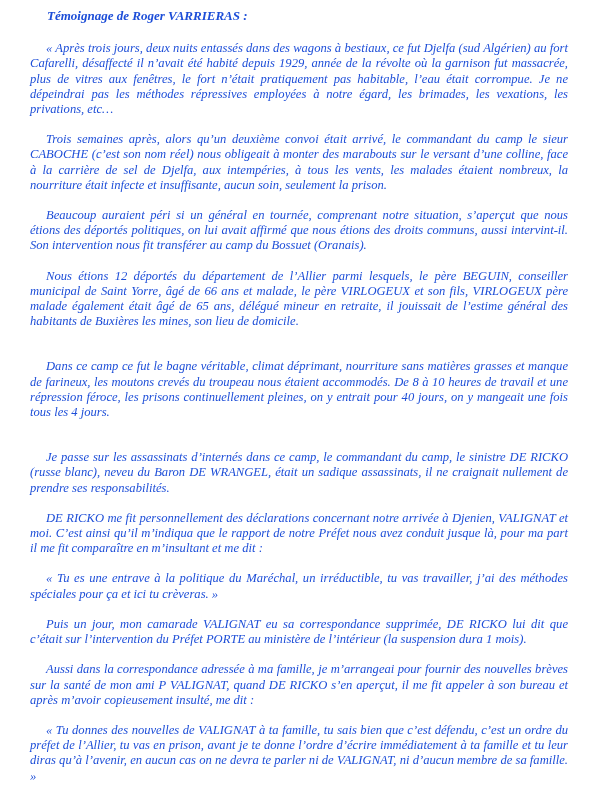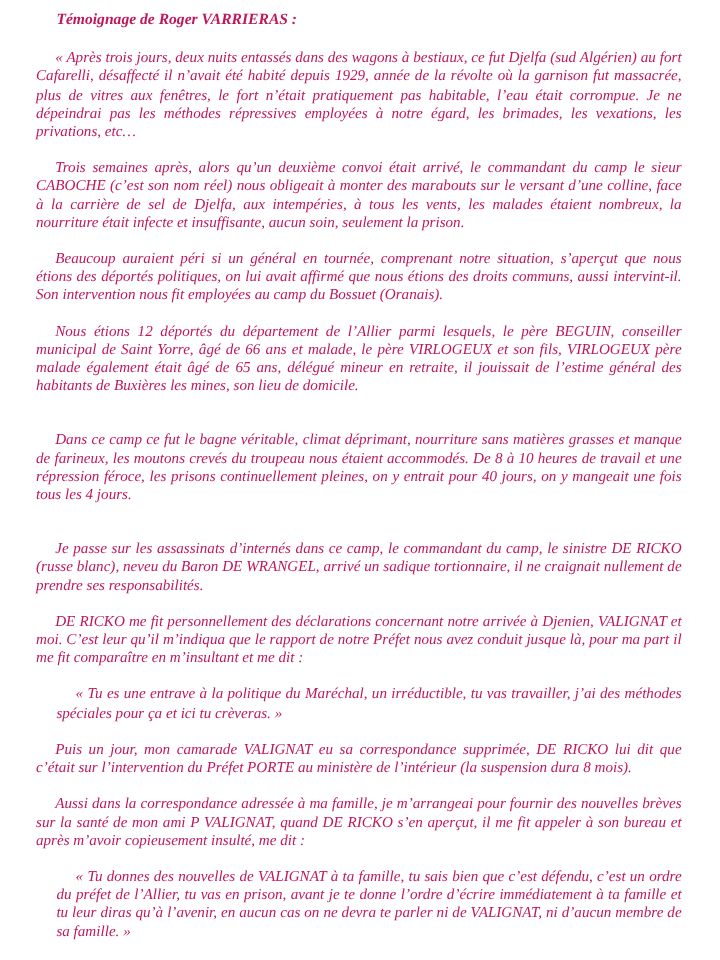--- a/index.html
+++ b/index.html
@@ -5,74 +5,74 @@
   html, body { margin: 0; padding: 0; background: #ffffff; }
   body { width: 600px; height: 800px; overflow: hidden; }
   .page {
     position: relative;
     width: 600px; height: 800px;
     box-sizing: border-box;
     padding: 8px 32px 0 30px;
     font-family: "Liberation Serif", "DejaVu Serif", serif;
     font-size: 12.6px;
     line-height: 15.2px;
-    color: #be185d;
+    color: #1d4ed8;
   }
   .title {
     font-weight: bold;
     font-style: italic;
     margin: 0 0 0 17px;
     font-size: 13px;
   }
   p {
     margin: 0;
     text-align: justify;
     text-indent: 16px;
     font-style: italic;
   }
   .p-gap { height: 15px; }
   .title + .p-gap { height: 18px; }
-  p.quote { font-style: italic; margin-left: 17px; }
+  p.quote { font-style: italic; }
 </style>
 </head>
 <body>
 
 <div class="page">
   <div class="title">Témoignage de Roger VARRIERAS :</div>
   <div class="p-gap"></div>
 
   <p>« Après trois jours, deux nuits entassés dans des wagons à bestiaux, ce fut Djelfa (sud Algérien) au fort Cafarelli, désaffecté il n’avait été habité depuis 1929, année de la révolte où la garnison fut massacrée, plus de vitres aux fenêtres, le fort n’était pratiquement pas habitable, l’eau était corrompue. Je ne dépeindrai pas les méthodes répressives employées à notre égard, les brimades, les vexations, les privations, etc…</p>
   <div class="p-gap"></div>
 
   <p>Trois semaines après, alors qu’un deuxième convoi était arrivé, le commandant du camp le sieur CABOCHE (c’est son nom réel) nous obligeait à monter des marabouts sur le versant d’une colline, face à la carrière de sel de Djelfa, aux intempéries, à tous les vents, les malades étaient nombreux, la nourriture était infecte et insuffisante, aucun soin, seulement la prison.</p>
   <div class="p-gap"></div>
 
-  <p>Beaucoup auraient péri si un général en tournée, comprenant notre situation, s’aperçut que nous étions des déportés politiques, on lui avait affirmé que nous étions des droits communs, aussi intervint-il. Son intervention nous fit employées au camp du Bossuet (Oranais).</p>
+  <p>Beaucoup auraient péri si un général en tournée, comprenant notre situation, s’aperçut que nous étions des déportés politiques, on lui avait affirmé que nous étions des droits communs, aussi intervint-il. Son intervention nous fit transférer au camp du Bossuet (Oranais).</p>
   <div class="p-gap"></div>
 
   <p>Nous étions 12 déportés du département de l’Allier parmi lesquels, le père BEGUIN, conseiller municipal de Saint Yorre, âgé de 66 ans et malade, le père VIRLOGEUX et son fils, VIRLOGEUX père malade également était âgé de 65 ans, délégué mineur en retraite, il jouissait de l’estime général des habitants de Buxières les mines, son lieu de domicile.</p>
   <div class="p-gap"></div>
 
   <div class="p-gap"></div>
 
   <p>Dans ce camp ce fut le bagne véritable, climat déprimant, nourriture sans matières grasses et manque de farineux, les moutons crevés du troupeau nous étaient accommodés. De 8 à 10 heures de travail et une répression féroce, les prisons continuellement pleines, on y entrait pour 40 jours, on y mangeait une fois tous les 4 jours.</p>
   <div class="p-gap"></div>
 
   <div class="p-gap"></div>
 
-  <p>Je passe sur les assassinats d’internés dans ce camp, le commandant du camp, le sinistre DE RICKO (russe blanc), neveu du Baron DE WRANGEL, arrivé un sadique tortionnaire, il ne craignait nullement de prendre ses responsabilités.</p>
+  <p>Je passe sur les assassinats d’internés dans ce camp, le commandant du camp, le sinistre DE RICKO (russe blanc), neveu du Baron DE WRANGEL, était un sadique assassinats, il ne craignait nullement de prendre ses responsabilités.</p>
   <div class="p-gap"></div>
 
-  <p>DE RICKO me fit personnellement des déclarations concernant notre arrivée à Djenien, VALIGNAT et moi. C’est leur qu’il m’indiqua que le rapport de notre Préfet nous avez conduit jusque là, pour ma part il me fit comparaître en m’insultant et me dit :</p>
+  <p>DE RICKO me fit personnellement des déclarations concernant notre arrivée à Djenien, VALIGNAT et moi. C’est ainsi qu’il m’indiqua que le rapport de notre Préfet nous avez conduit jusque là, pour ma part il me fit comparaître en m’insultant et me dit :</p>
   <div class="p-gap"></div>
 
   <p class="quote">« Tu es une entrave à la politique du Maréchal, un irréductible, tu vas travailler, j’ai des méthodes spéciales pour ça et ici tu crèveras. »</p>
   <div class="p-gap"></div>
 
-  <p>Puis un jour, mon camarade VALIGNAT eu sa correspondance supprimée, DE RICKO lui dit que c’était sur l’intervention du Préfet PORTE au ministère de l’intérieur (la suspension dura 8 mois).</p>
+  <p>Puis un jour, mon camarade VALIGNAT eu sa correspondance supprimée, DE RICKO lui dit que c’était sur l’intervention du Préfet PORTE au ministère de l’intérieur (la suspension dura 1 mois).</p>
   <div class="p-gap"></div>
 
   <p>Aussi dans la correspondance adressée à ma famille, je m’arrangeai pour fournir des nouvelles brèves sur la santé de mon ami P VALIGNAT, quand DE RICKO s’en aperçut, il me fit appeler à son bureau et après m’avoir copieusement insulté, me dit :</p>
   <div class="p-gap"></div>
 
   <p class="quote">« Tu donnes des nouvelles de VALIGNAT à ta famille, tu sais bien que c’est défendu, c’est un ordre du préfet de l’Allier, tu vas en  prison, avant je te donne l’ordre d’écrire immédiatement à ta famille et tu leur diras qu’à l’avenir, en aucun cas on ne devra te parler ni de VALIGNAT, ni d’aucun membre de sa famille. »</p>
 
 </div>
 
 </body></html>

